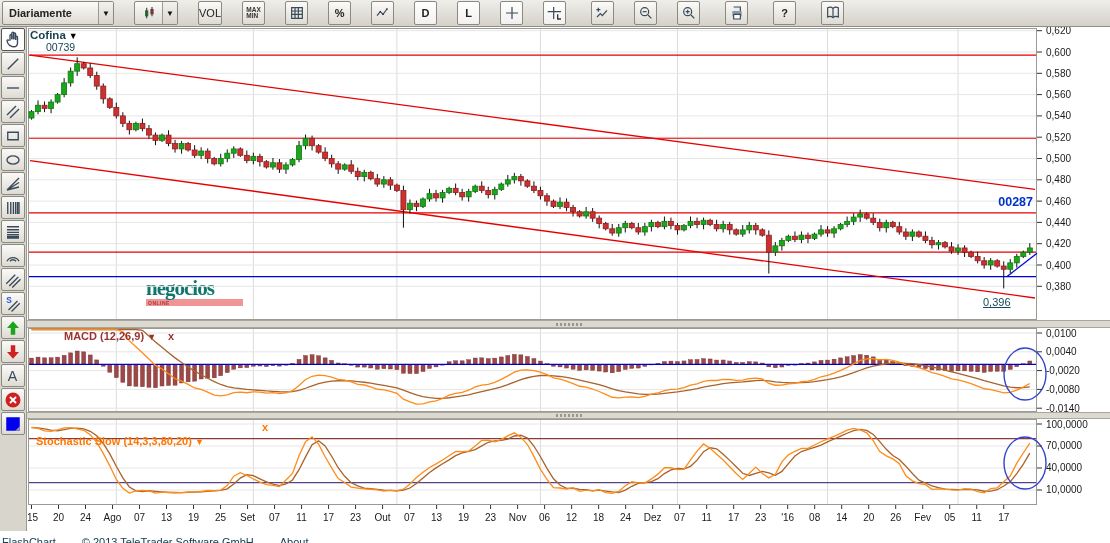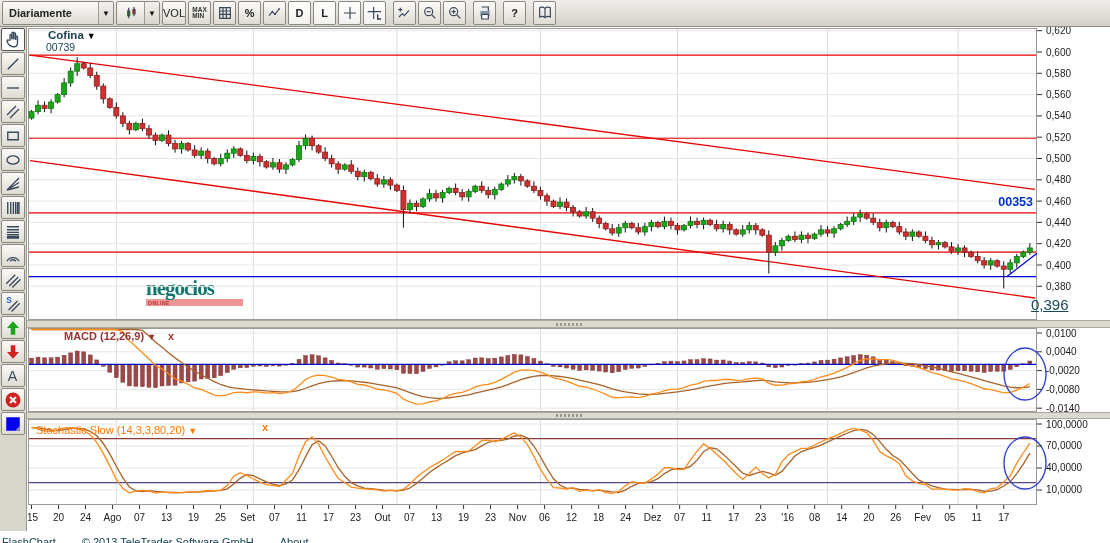--- a/index.html
+++ b/index.html
@@ -2,50 +2,50 @@
 <html><head>
 <meta charset="utf-8">
 <style>
   * { margin:0; padding:0; box-sizing:border-box; }
   html,body { width:1110px; height:543px; overflow:hidden; background:#fff;
     font-family:"Liberation Sans", sans-serif; position:relative; }
   
   #toolbar { position:absolute; left:0; top:0; width:1110px; height:27px;
     background:linear-gradient(#EFEEEA,#D5D1C9); border-bottom:1px solid #8F8F87;
     display:flex; align-items:center; padding-left:2px; z-index:9; }
-  .tbtn { height:24px; margin-right:2px; border:1px solid #8A8A82; border-radius:2px;
+  .tbtn { height:24px; margin-right:20px; border:1px solid #8A8A82; border-radius:2px;
     background:linear-gradient(#FCFBF9,#DEDBD3); display:flex; align-items:center;
     justify-content:center; font-size:11px; color:#222; min-width:23px; cursor:default; }
   .tbtn.white { background:linear-gradient(#FFFFFF,#F2F1EE); }
   .tbtn.glyph { font-weight:bold; }
   .combo { display:flex; align-items:stretch; }
   .combo .cap { display:flex; align-items:center; padding:0 6px; font-weight:bold; font-size:11px; }
   .combo .arr { width:15px; display:flex; align-items:center; justify-content:center;
     border-left:1px solid #9A9A92; font-size:8px; color:#111;
     background:linear-gradient(#F2F1ED,#D8D5CD); }
   .gap { width:5px; }
   .maxmin { font-size:6.5px; line-height:6.5px; font-weight:bold; color:#333; text-align:left; }
   
   #toolcol { position:absolute; left:0; top:27px; width:27px; height:504px;
     background:#D8D5CD; border-right:1px solid #9A9A92; z-index:8; }
   .tool { width:24px; height:23px; margin:1px; border:1px solid #8A8A82; border-radius:2px;
     background:linear-gradient(#FBFAF8,#DEDBD3); display:flex; align-items:center; justify-content:center; }
   .tool.selected { background:#fff; border-color:#555; }
   
   .panelsvg { position:absolute; z-index:3; }
   .lbl { position:absolute; z-index:5; white-space:nowrap; }
-  #inst-label { left:48px; top:29px; font-size:11.5px; font-weight:bold; color:#173F4F; }
+  #inst-label { left:30px; top:29px; font-size:11.5px; font-weight:bold; color:#173F4F; }
   #inst-arrow { font-size:9px; color:#000; margin-left:3px; }
   #peak-label { left:46px; top:41px; font-size:10.5px; color:#173F4F; }
   #macd-title { left:36px; top:330px; font-size:11px; font-weight:bold; color:#993333;padding-left:28px; }
   #macd-close { left:168px; top:330px; font-size:11px; font-weight:bold; color:#993333; }
-  #stoch-title { left:36px; top:424px; font-size:11px; font-weight:normal; color:#FF7700; }
+  #stoch-title { left:36px; top:435px; font-size:11px; font-weight:bold; color:#FF7700; }
   #stoch-close { left:262px; top:421px; font-size:11px; font-weight:bold; color:#FF7700; }
   #ann-455 { left:965px; top:195px; width:68px; text-align:right; font-size:12.5px; font-weight:bold; color:#0033CC; }
-  #ann-396 { left:1031px; top:296px; font-size:15px; color:#1A4A5A;text-decoration:underline; }
+  #ann-396 { left:983px; top:296px; font-size:11px; color:#1A4A5A;text-decoration:underline; }
   .panel-arrow { font-size:9px; }
   
   #watermark { position:absolute; left:146px; top:279px; z-index:2; }
   #wm-text { font-size:21px; font-weight:bold; letter-spacing:-1px; color:#0f766e;
     font-family:"Liberation Serif", serif; line-height:19px; }
   #wm-bar { width:97px; height:7px; background:#F09595; margin-top:1px;
     display:flex; align-items:center; padding-left:2px; }
   #wm-sub { font-size:5px; font-weight:bold; color:#B03535; letter-spacing:0.5px; }
   
   .splitter { position:absolute; left:27px; width:1083px; background:#DCD9D1;
@@ -919,21 +919,21 @@
 <div class="lbl" id="macd-title">
   <span>MACD (12,26,9)</span> <span class="panel-arrow">▼</span>
 </div>
 <div class="lbl" id="macd-close">x</div>
 
 <div class="lbl" id="stoch-title">
   <span>Stochastic Slow (14,3,3,80,20)</span> <span class="panel-arrow">▼</span>
 </div>
 <div class="lbl" id="stoch-close">x</div>
 
-<div class="lbl" id="ann-455">00353</div>
+<div class="lbl" id="ann-455">00287</div>
 <div class="lbl" id="ann-396">0,396</div>
 
 <div id="watermark">
   <div id="wm-text">negocios</div>
   <div id="wm-bar">
       <span id="wm-sub">ONLINE</span>
     </div>
 </div>
 
 <div id="footer">

